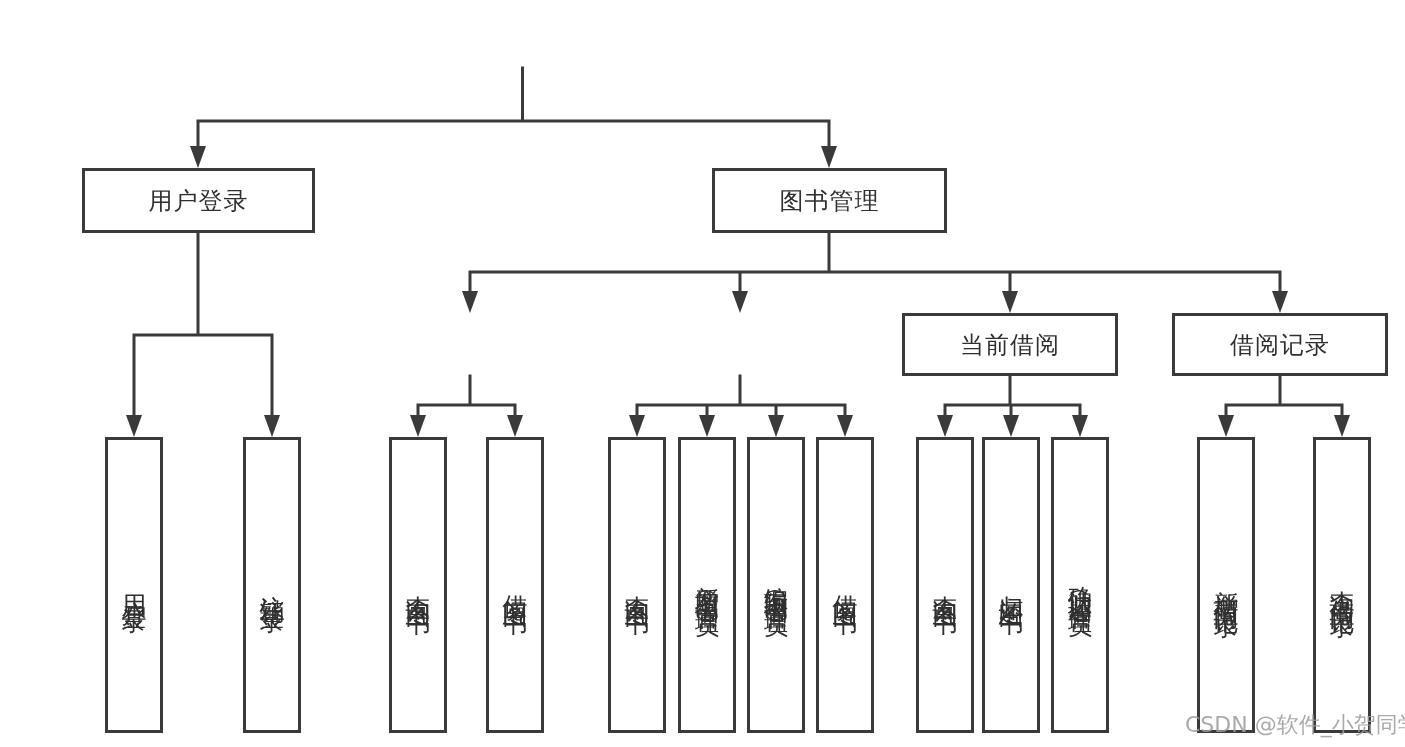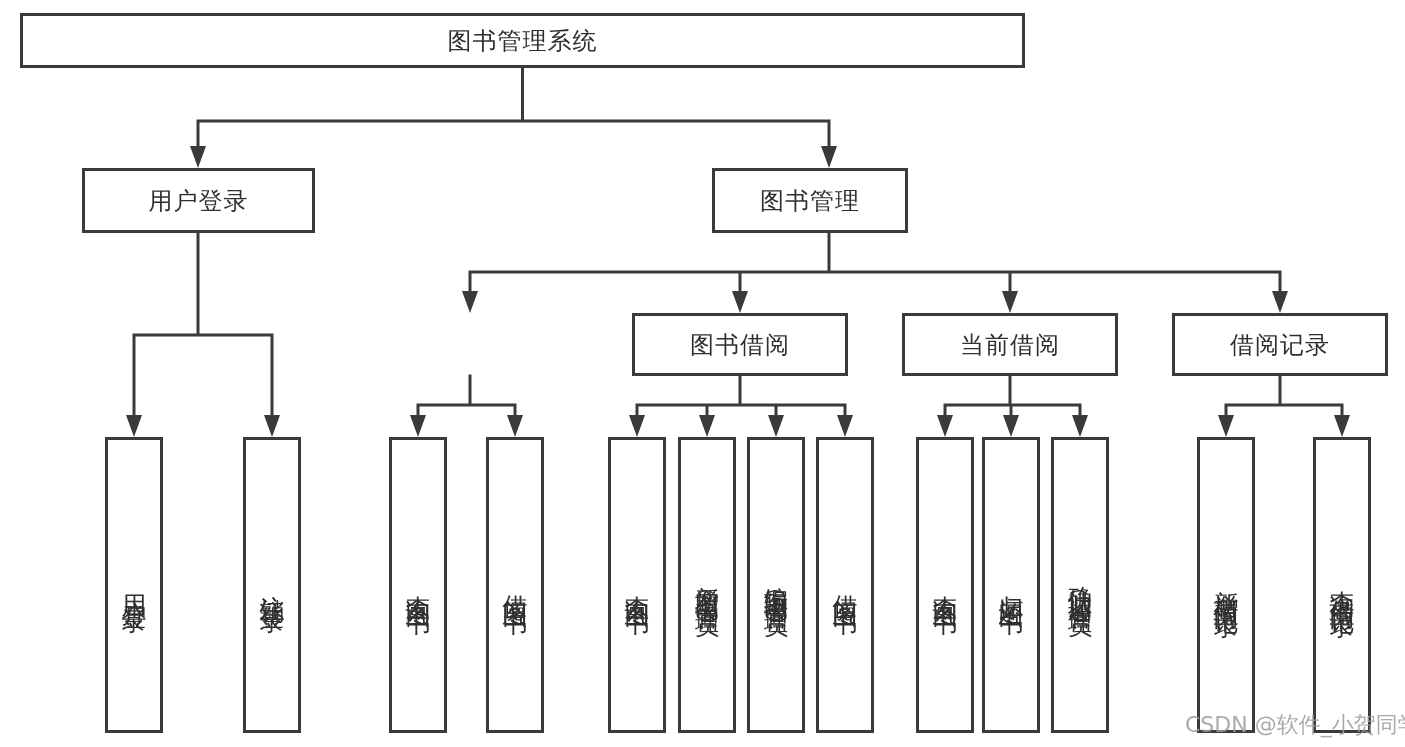--- a/index.html
+++ b/index.html
@@ -120,34 +120,28 @@
       <path class="carrow" d="M1072 415 L1088 415 L1080 437 Z"></path>
     </g>
 
     <g>
       <path class="cline" d="M1280 376 V405 M1226 405 H1342 M1226 405 V421 M1342 405 V421"></path>
       <path class="carrow" d="M1218 415 L1234 415 L1226 437 Z"></path>
       <path class="carrow" d="M1334 415 L1350 415 L1342 437 Z"></path>
     </g>
   </svg>
 
-  <div class="box h-box" style="left:20px; top:13px; width:1005px; height:55px;">
-    <span>图书管理系统</span>
-  </div>
 
   <div class="box h-box" style="left:82px; top:168px; width:233px; height:65px;">
     <span>用户登录</span>
   </div>
-  <div class="box h-box" style="left:712px; top:168px; width:196px; height:65px;">
+  <div class="box h-box" style="left:712px; top:168px; width:235px; height:65px;">
     <span>图书管理</span>
   </div>
 
-  <div class="box h-box" style="left:632px; top:313px; width:216px; height:63px;">
-    <span>图书借阅</span>
-  </div>
   <div class="box h-box" style="left:1172px; top:313px; width:216px; height:63px;">
     <span>借阅记录</span>
   </div>
   <div class="box h-box" style="left:902px; top:313px; width:216px; height:63px;">
     <span>当前借阅</span>
   </div>
 
   <div class="box leaf" style="left:105px;">
     <span class="v-text">用户登录</span>
   </div>

